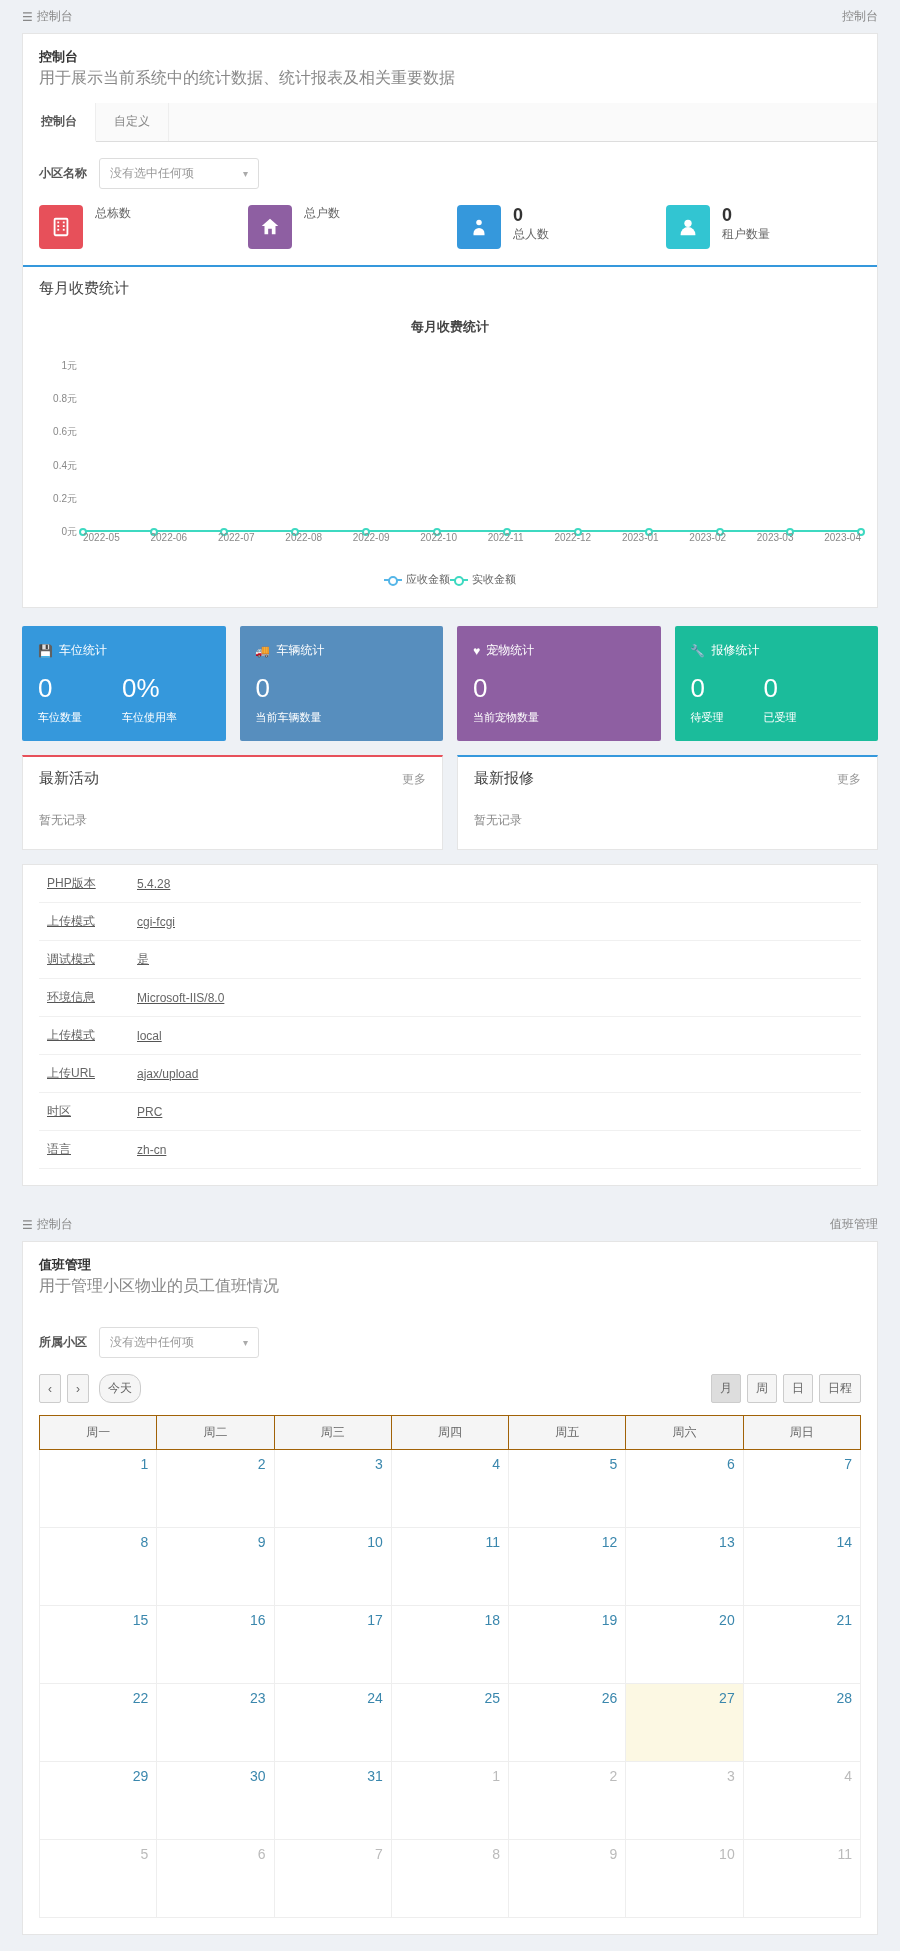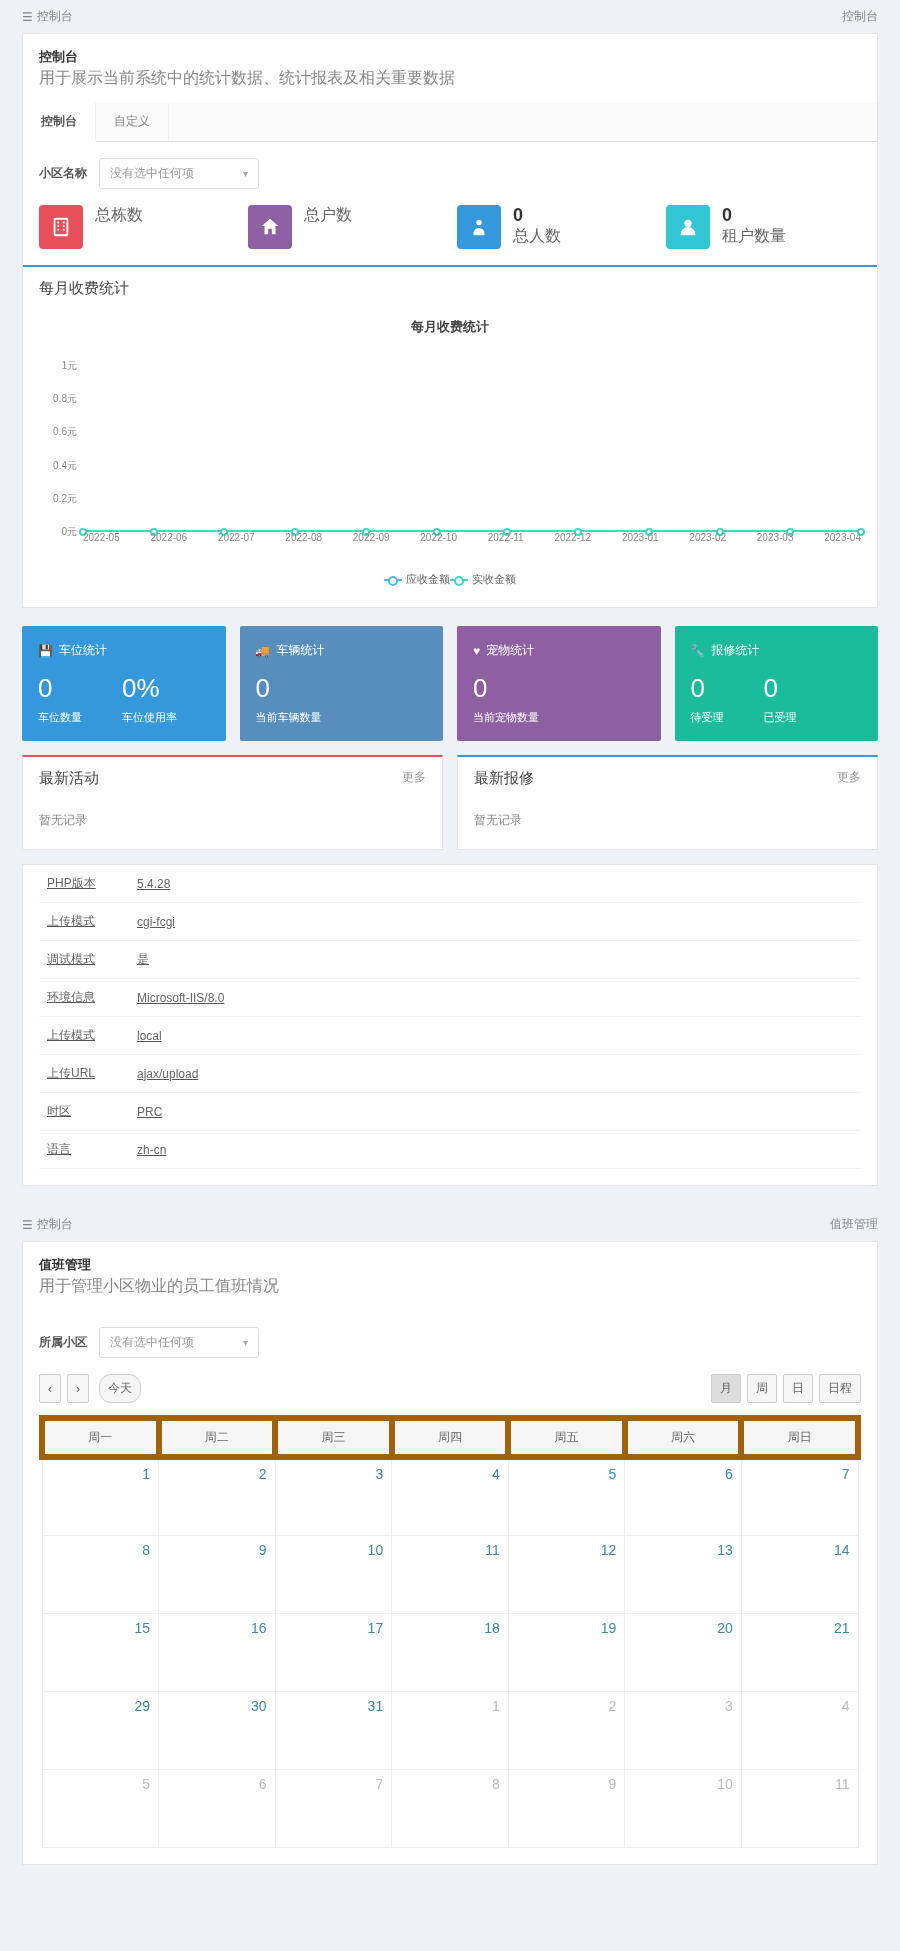--- a/index.html
+++ b/index.html
@@ -18,21 +18,21 @@
 .select-box { border:1px solid #ddd; padding:6px 10px; min-width:160px; display:flex; justify-content:space-between; align-items:center; color:#999; font-size:12px; cursor:pointer; border-radius:3px; }
 .chev { font-size:10px; color:#aaa; }
 .stat-grid { display:grid; grid-template-columns:repeat(4,1fr); gap:14px; padding:0 16px 16px; }
 .stat-item { display:flex; gap:12px; align-items:flex-start; }
 .stat-icon { width:44px; height:44px; border-radius:4px; display:flex; align-items:center; justify-content:center; color:#fff; }
 .stat-icon.red { background:#e7505a; }
 .stat-icon.purple { background:#8e5fa2; }
 .stat-icon.blue { background:#3598dc; }
 .stat-icon.green { background:#32c5d2; }
 .stat-text .num { font-size:18px; font-weight:bold; color:#333; }
-.stat-text .lbl { font-size:16px; color:#666; }
+.stat-text .lbl { font-size:12px; color:#666; }
 .section-title { padding:12px 16px; font-size:15px; color:#444; border-top:2px solid #3598dc; }
 .chart-wrap { padding:8px 16px 20px; }
 .chart-title { text-align:center; font-size:13px; font-weight:bold; color:#444; margin-bottom:30px; }
 .chart { position:relative; height:190px; }
 .y-axis { position:absolute; left:0; top:0; bottom:24px; width:44px; }
 .y-tick { position:absolute; right:6px; font-size:10px; color:#888; transform:translateY(-50%); }
 .plot { position:absolute; left:44px; right:0; top:0; bottom:24px; }
 .series-line { position:absolute; left:0; right:0; bottom:0; border-top:2px solid #3dd9c1; }
 .marker { position:absolute; width:8px; height:8px; border-radius:50%; background:#fff; border:2px solid #3dd9c1; transform:translate(-50%,50%); bottom:0; }
 .x-axis { position:absolute; left:44px; right:0; bottom:0; height:24px; display:flex; justify-content:space-between; }
@@ -49,34 +49,34 @@
 .widget.teal { background:#1bbc9b; }
 .widget-title { font-size:12px; margin-bottom:14px; display:flex; align-items:center; gap:6px; }
 .widget-body { display:flex; gap:40px; }
 .widget-num { font-size:26px; font-weight:300; }
 .widget-sublbl { font-size:11px; margin-top:6px; }
 .half-row { display:grid; grid-template-columns:1fr 1fr; gap:14px; margin:0 22px 14px; }
 .panel { background:#fff; border:1px solid #e5e5e5; }
 .panel-top { border-top:2px solid; }
 .panel-red { border-top-color:#e7505a; }
 .panel-blue { border-top-color:#3598dc; }
-.panel-head { display:flex; justify-content:space-between; align-items:flex-start; padding:12px 16px; }
+.panel-head { display:flex; justify-content:space-between; align-items:flex-end; padding:12px 16px; }
 .panel-head-title { font-size:15px; color:#444; }
 .panel-more { color:#999; font-size:12px; cursor:pointer; }
 .panel-body { padding:12px 16px 20px; color:#888; font-size:12px; }
 .info-table { width:100%; border-collapse:collapse;text-decoration:underline; }
 .info-table tr { border-bottom:1px solid #f0f0f0; }
 .info-table td { padding:10px 8px; font-size:12px; color:#666; }
 .info-table td:first-child { width:90px; }
 .cal-toolbar { display:flex; justify-content:space-between; align-items:center; padding:0 16px 12px; }
 .cal-left { display:flex; gap:6px; }
 .cal-btn { border:1px solid #ccc; background:#f5f5f5; padding:5px 8px; font-size:12px; cursor:pointer; border-radius:2px; color:#666; }
 .cal-btn.active { background:#ddd; }
 .cal-table { width:100%; border-collapse:collapse; margin:0 0 0; }
-.cal-table th { background:#f5f5f5; padding:8px; font-size:12px; color:#666; font-weight:normal; border:6px solid #a16207; }
+.cal-table th { background:#f5f5f5; padding:8px; font-size:12px; color:#666; font-weight:normal; border:1px solid #a16207; }
 .cal-table td { border:1px solid #eee; height:78px; vertical-align:top; text-align:right; padding:6px 8px; font-size:14px; color:#3a87ad; width:14.28%; cursor:pointer; }
 .cal-table td.other-month { color:#bbb; }
 .cal-table td.today { background:#fcf8e3; }
 .icon-svg { width:22px; height:22px; fill:currentColor; }
 .cal-wrap { padding:0 16px 16px; }
 </style>
 </head>
 <body>
 
 <div class="topbar">
@@ -414,20 +414,29 @@
           <tr>
             <td class="">15</td>
             <td class="">16</td>
             <td class="">17</td>
             <td class="">18</td>
             <td class="">19</td>
             <td class="">20</td>
             <td class="">21</td>
           </tr>
           <tr>
+            <td class="">22</td>
+            <td class="">23</td>
+            <td class="">24</td>
+            <td class="">25</td>
+            <td class="">26</td>
+            <td class="today">27</td>
+            <td class="">28</td>
+          </tr>
+          <tr>
             <td class="">29</td>
             <td class="">30</td>
             <td class="">31</td>
             <td class="other-month ">1</td>
             <td class="other-month ">2</td>
             <td class="other-month ">3</td>
             <td class="other-month ">4</td>
           </tr>
           <tr>
             <td class="other-month ">5</td>

